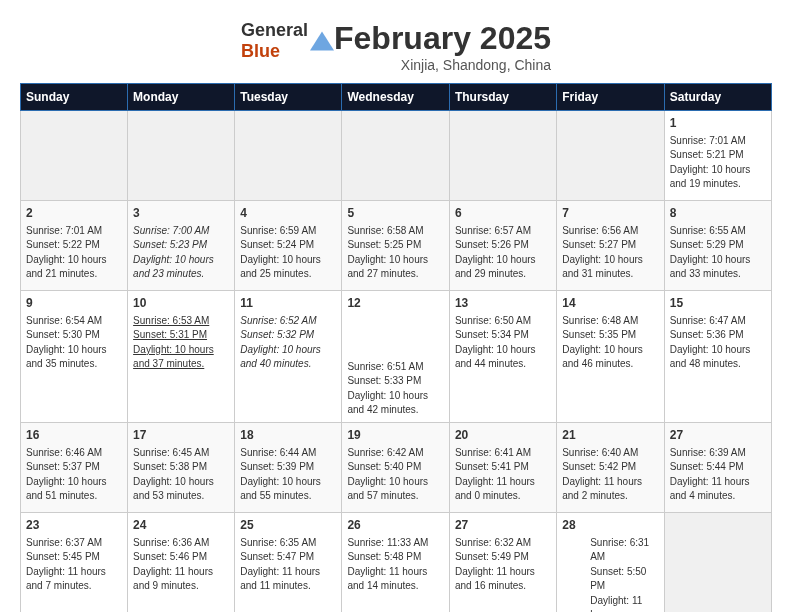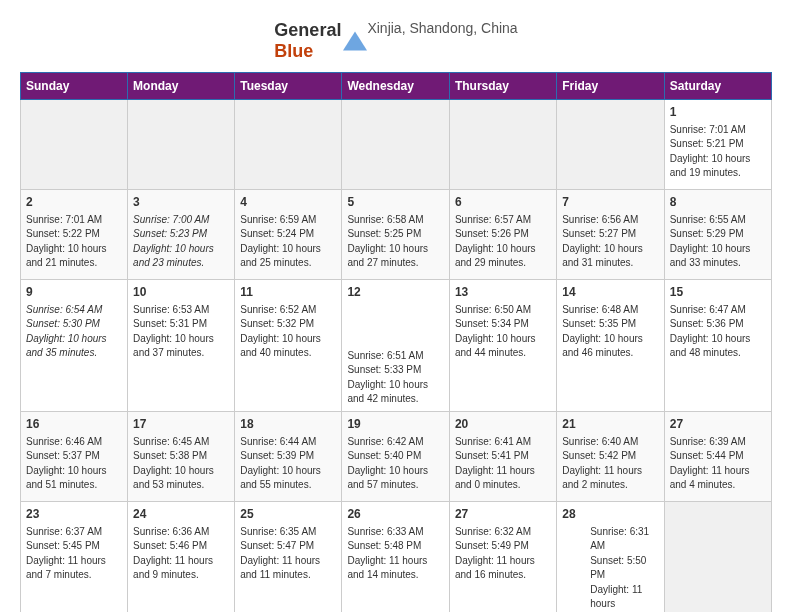--- a/index.html
+++ b/index.html
@@ -46,21 +46,21 @@
     .subtitle {
       font-size: 14px;
       color: #555;
     }
     table {
       width: 100%;
       border-collapse: collapse;
       font-size: 11px;
     }
     thead tr th {
-      background-color: #701a75;
+      background-color: #0f172a;
       color: white;
       text-align: left;
       padding: 6px 5px;
       font-size: 12px;
       font-weight: bold;
       border: 1px solid #2b6cb0;
     }
     tbody tr td {
       border: 1px solid #ccc;
       vertical-align: top;
@@ -96,20 +96,21 @@
   <div class="logo">
     <div>
       <span class="logo-text-general">General</span><br>
       <span class="logo-text-blue">Blue</span>
     </div>
     <svg class="logo-icon" viewBox="0 0 30 24" xmlns="http://www.w3.org/2000/svg">
       <polygon points="0,24 15,0 30,24" fill="#4a90d9" opacity="0.8"></polygon>
     </svg>
   </div>
   <div class="title-section">
+    <div class="month-title">February 2025</div>
     <div class="subtitle">Xinjia, Shandong, China</div>
   </div>
 </div>
 
 <table>
   <thead>
     <tr>
     <th>Sunday</th>
         <th>Monday</th>
         <th>Tuesday</th>
@@ -182,35 +183,35 @@
           <span class="day-number">8</span>
           <div class="day-info" style="white-space: pre-line;">Sunrise: 6:55 AM
 Sunset: 5:29 PM
 Daylight: 10 hours
 and 33 minutes.</div>
         </td>
       </tr>
       <tr>
         <td>
           <span class="day-number">9</span>
-          <div class="day-info" style="white-space: pre-line; font-style: italic;">Sunrise: 6:54 AM
+          <div class="day-info" style="white-space: pre-line;">Sunrise: 6:54 AM
 Sunset: 5:30 PM
 Daylight: 10 hours
 and 35 minutes.</div>
         </td>
         <td>
           <span class="day-number">10</span>
-          <div class="day-info" style="white-space: pre-line;">Sunrise: 6:53 AM
+          <div class="day-info" style="white-space: pre-line; text-decoration: underline;">Sunrise: 6:53 AM
 Sunset: 5:31 PM
 Daylight: 10 hours
 and 37 minutes.</div>
         </td>
         <td>
           <span class="day-number">11</span>
-          <div class="day-info" style="white-space: pre-line;">Sunrise: 6:52 AM
+          <div class="day-info" style="white-space: pre-line; font-style: italic;">Sunrise: 6:52 AM
 Sunset: 5:32 PM
 Daylight: 10 hours
 and 40 minutes.</div>
         </td>
         <td>
           <span class="day-number">12</span>
           <div class="day-info" style="white-space: pre-line; margin-top: 48px;">Sunrise: 6:51 AM
 Sunset: 5:33 PM
 Daylight: 10 hours
 and 42 minutes.</div>
@@ -305,21 +306,21 @@
         </td>
         <td>
           <span class="day-number">25</span>
           <div class="day-info" style="white-space: pre-line;">Sunrise: 6:35 AM
 Sunset: 5:47 PM
 Daylight: 11 hours
 and 11 minutes.</div>
         </td>
         <td>
           <span class="day-number">26</span>
-          <div class="day-info" style="white-space: pre-line;">Sunrise: 6:33 AM
+          <div class="day-info" style="white-space: pre-line;">Sunrise: 11:33 AM
 Sunset: 5:48 PM
 Daylight: 11 hours
 and 14 minutes.</div>
         </td>
         <td>
           <span class="day-number">27</span>
           <div class="day-info" style="white-space: pre-line;">Sunrise: 6:32 AM
 Sunset: 5:49 PM
 Daylight: 11 hours
 and 16 minutes.</div>

